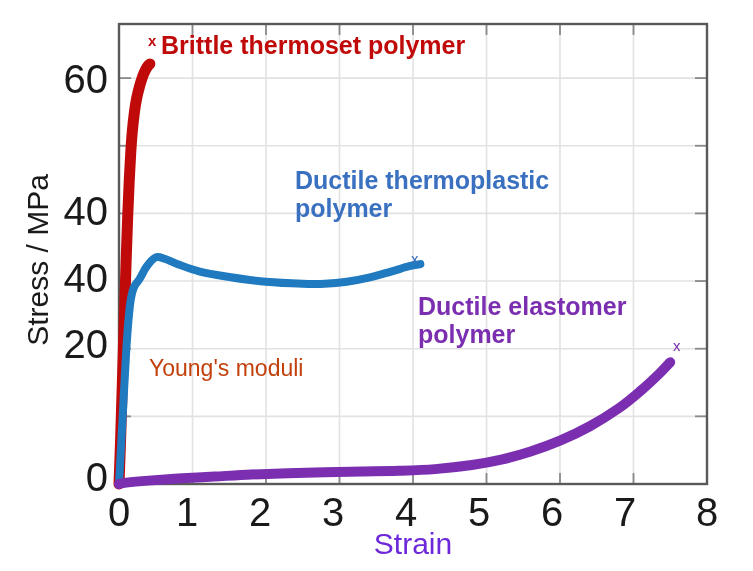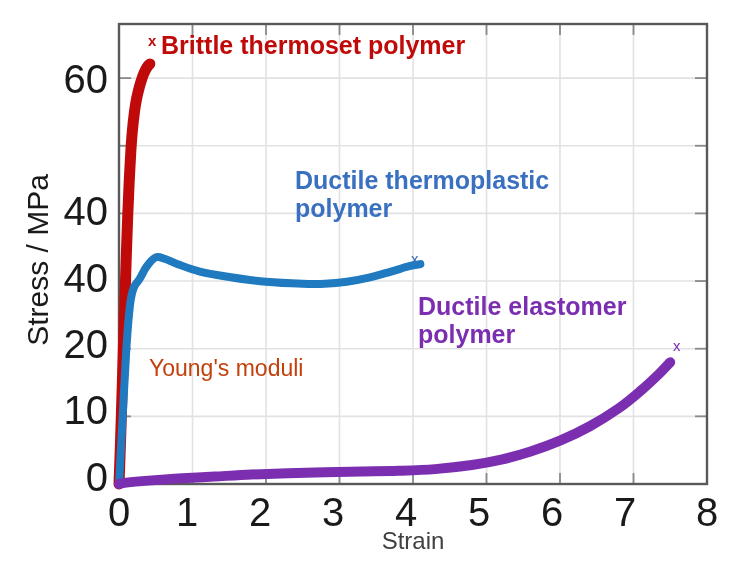--- a/index.html
+++ b/index.html
@@ -54,22 +54,22 @@
     color: #1a1a1a;
     white-space: nowrap;
   }
   #x-axis-title {
     position: absolute;
     left: 119px;
     top: 527px;
     width: 588px;
     text-align: center;
     font-family: "Liberation Sans", sans-serif;
-    font-size: 24px;
-    color: #404040;
+    font-size: 30px;
+    color: #6d28d9;
   }
   .series-annotation {
     position: absolute;
     font-family: "Liberation Sans", sans-serif;
     font-weight: bold;
     font-size: 25px;
     line-height: 1.13;
     white-space: pre-line;
   }
   #label-thermoset {
@@ -187,21 +187,20 @@
         <path d="M 119.00 484.00 C 119.25 477.24, 119.98 458.07, 120.47 443.41 C 120.96 428.75, 121.45 411.84, 121.94 396.06 C 122.43 380.27, 122.92 364.49, 123.41 348.71 C 123.90 332.92, 124.39 317.14, 124.88 301.35 C 125.37 285.57, 125.86 268.66, 126.35 254.00 C 126.84 239.34, 127.33 225.81, 127.82 213.41 C 128.31 201.01, 128.80 189.74, 129.29 179.59 C 129.78 169.44, 130.27 160.42, 130.76 152.53 C 131.25 144.64, 131.62 139.00, 132.23 132.24 C 132.84 125.47, 133.70 117.58, 134.44 111.94 C 135.17 106.30, 135.78 102.70, 136.64 98.41 C 137.50 94.13, 138.60 89.84, 139.58 86.24 C 140.56 82.63, 141.54 79.47, 142.52 76.76 C 143.50 74.06, 144.48 71.92, 145.46 70.00 C 146.44 68.08, 147.67 66.28, 148.40 65.26 C 149.13 64.25, 149.63 64.14, 149.87 63.91" fill="none" stroke="#c00a0a" stroke-width="11" stroke-linecap="round" stroke-linejoin="round"></path>
         <path d="M 119.00 484.00 C 119.61 472.73, 121.45 438.90, 122.67 416.35 C 123.90 393.80, 125.13 367.31, 126.35 348.71 C 127.57 330.10, 128.80 314.88, 130.03 304.74 C 131.25 294.59, 132.11 292.11, 133.70 287.82 C 135.29 283.54, 137.38 282.64, 139.58 279.03 C 141.79 275.42, 144.24 269.78, 146.93 266.18 C 149.63 262.57, 152.81 258.62, 155.75 257.38 C 158.69 256.14, 160.89 257.61, 164.57 258.74 C 168.25 259.86, 171.92 262.00, 177.80 264.15 C 183.68 266.29, 191.28 269.45, 199.85 271.59 C 208.43 273.73, 218.22 275.31, 229.25 277.00 C 240.28 278.69, 253.75 280.61, 266.00 281.74 C 278.25 282.86, 292.95 283.43, 302.75 283.76 C 312.55 284.10, 317.45 284.10, 324.80 283.76 C 332.15 283.43, 339.50 282.75, 346.85 281.74 C 354.20 280.72, 361.55 279.37, 368.90 277.68 C 376.25 275.99, 384.21 273.50, 390.95 271.59 C 397.69 269.67, 404.43 267.42, 409.32 266.18 C 414.22 264.94, 418.51 264.49, 420.35 264.15" fill="none" stroke="#1f7ac0" stroke-width="8" stroke-linecap="round" stroke-linejoin="round"></path>
         <path d="M 119.00 484.00 C 120.22 483.77, 121.45 483.21, 126.35 482.65 C 131.25 482.08, 139.82 481.29, 148.40 480.62 C 156.98 479.94, 166.78 479.26, 177.80 478.59 C 188.83 477.91, 202.30 477.24, 214.55 476.56 C 226.80 475.88, 239.05 475.09, 251.30 474.53 C 263.55 473.97, 275.80 473.57, 288.05 473.18 C 300.30 472.78, 312.55 472.44, 324.80 472.16 C 337.05 471.88, 349.30 471.71, 361.55 471.49 C 373.80 471.26, 386.05 471.20, 398.30 470.81 C 410.55 470.41, 422.80 470.08, 435.05 469.12 C 447.30 468.16, 460.78 466.64, 471.80 465.06 C 482.82 463.48, 491.40 461.90, 501.20 459.65 C 511.00 457.39, 520.80 454.69, 530.60 451.53 C 540.40 448.37, 550.20 444.88, 560.00 440.71 C 569.80 436.53, 579.60 431.91, 589.40 426.50 C 599.20 421.09, 610.22 414.21, 618.80 408.24 C 627.38 402.26, 634.11 396.40, 640.85 390.65 C 647.59 384.90, 654.33 378.47, 659.23 373.74 C 664.13 369.00, 668.41 364.15, 670.25 362.24" fill="none" stroke="#7b2fb0" stroke-width="10" stroke-linecap="round" stroke-linejoin="round"></path>
       </g>
   </svg>
 
   <div class="axis-tick-label y-tick" style="left:46px; top:59px;">60</div>
   <div class="axis-tick-label y-tick" style="left:46px; top:191px;text-align:right;">40</div>
   <div class="axis-tick-label y-tick" style="left:46px; top:258px;">40</div>
   <div class="axis-tick-label y-tick" style="left:46px; top:324px;">20</div>
-  <div class="axis-tick-label y-tick" style="left:46px; top:390px;">10</div>
   <div class="axis-tick-label y-tick" style="left:46px; top:457px;">0</div>
 
   <div class="axis-tick-label x-tick" style="left:99px;  top:492px;">0</div>
   <div class="axis-tick-label x-tick" style="left:167px; top:492px;">1</div>
   <div class="axis-tick-label x-tick" style="left:240px; top:492px;">2</div>
   <div class="axis-tick-label x-tick" style="left:313px; top:492px;">3</div>
   <div class="axis-tick-label x-tick" style="left:386px; top:492px;">4</div>
   <div class="axis-tick-label x-tick" style="left:459px; top:492px;">5</div>
   <div class="axis-tick-label x-tick" style="left:532px; top:492px;">6</div>
   <div class="axis-tick-label x-tick" style="left:605px; top:492px;">7</div>

